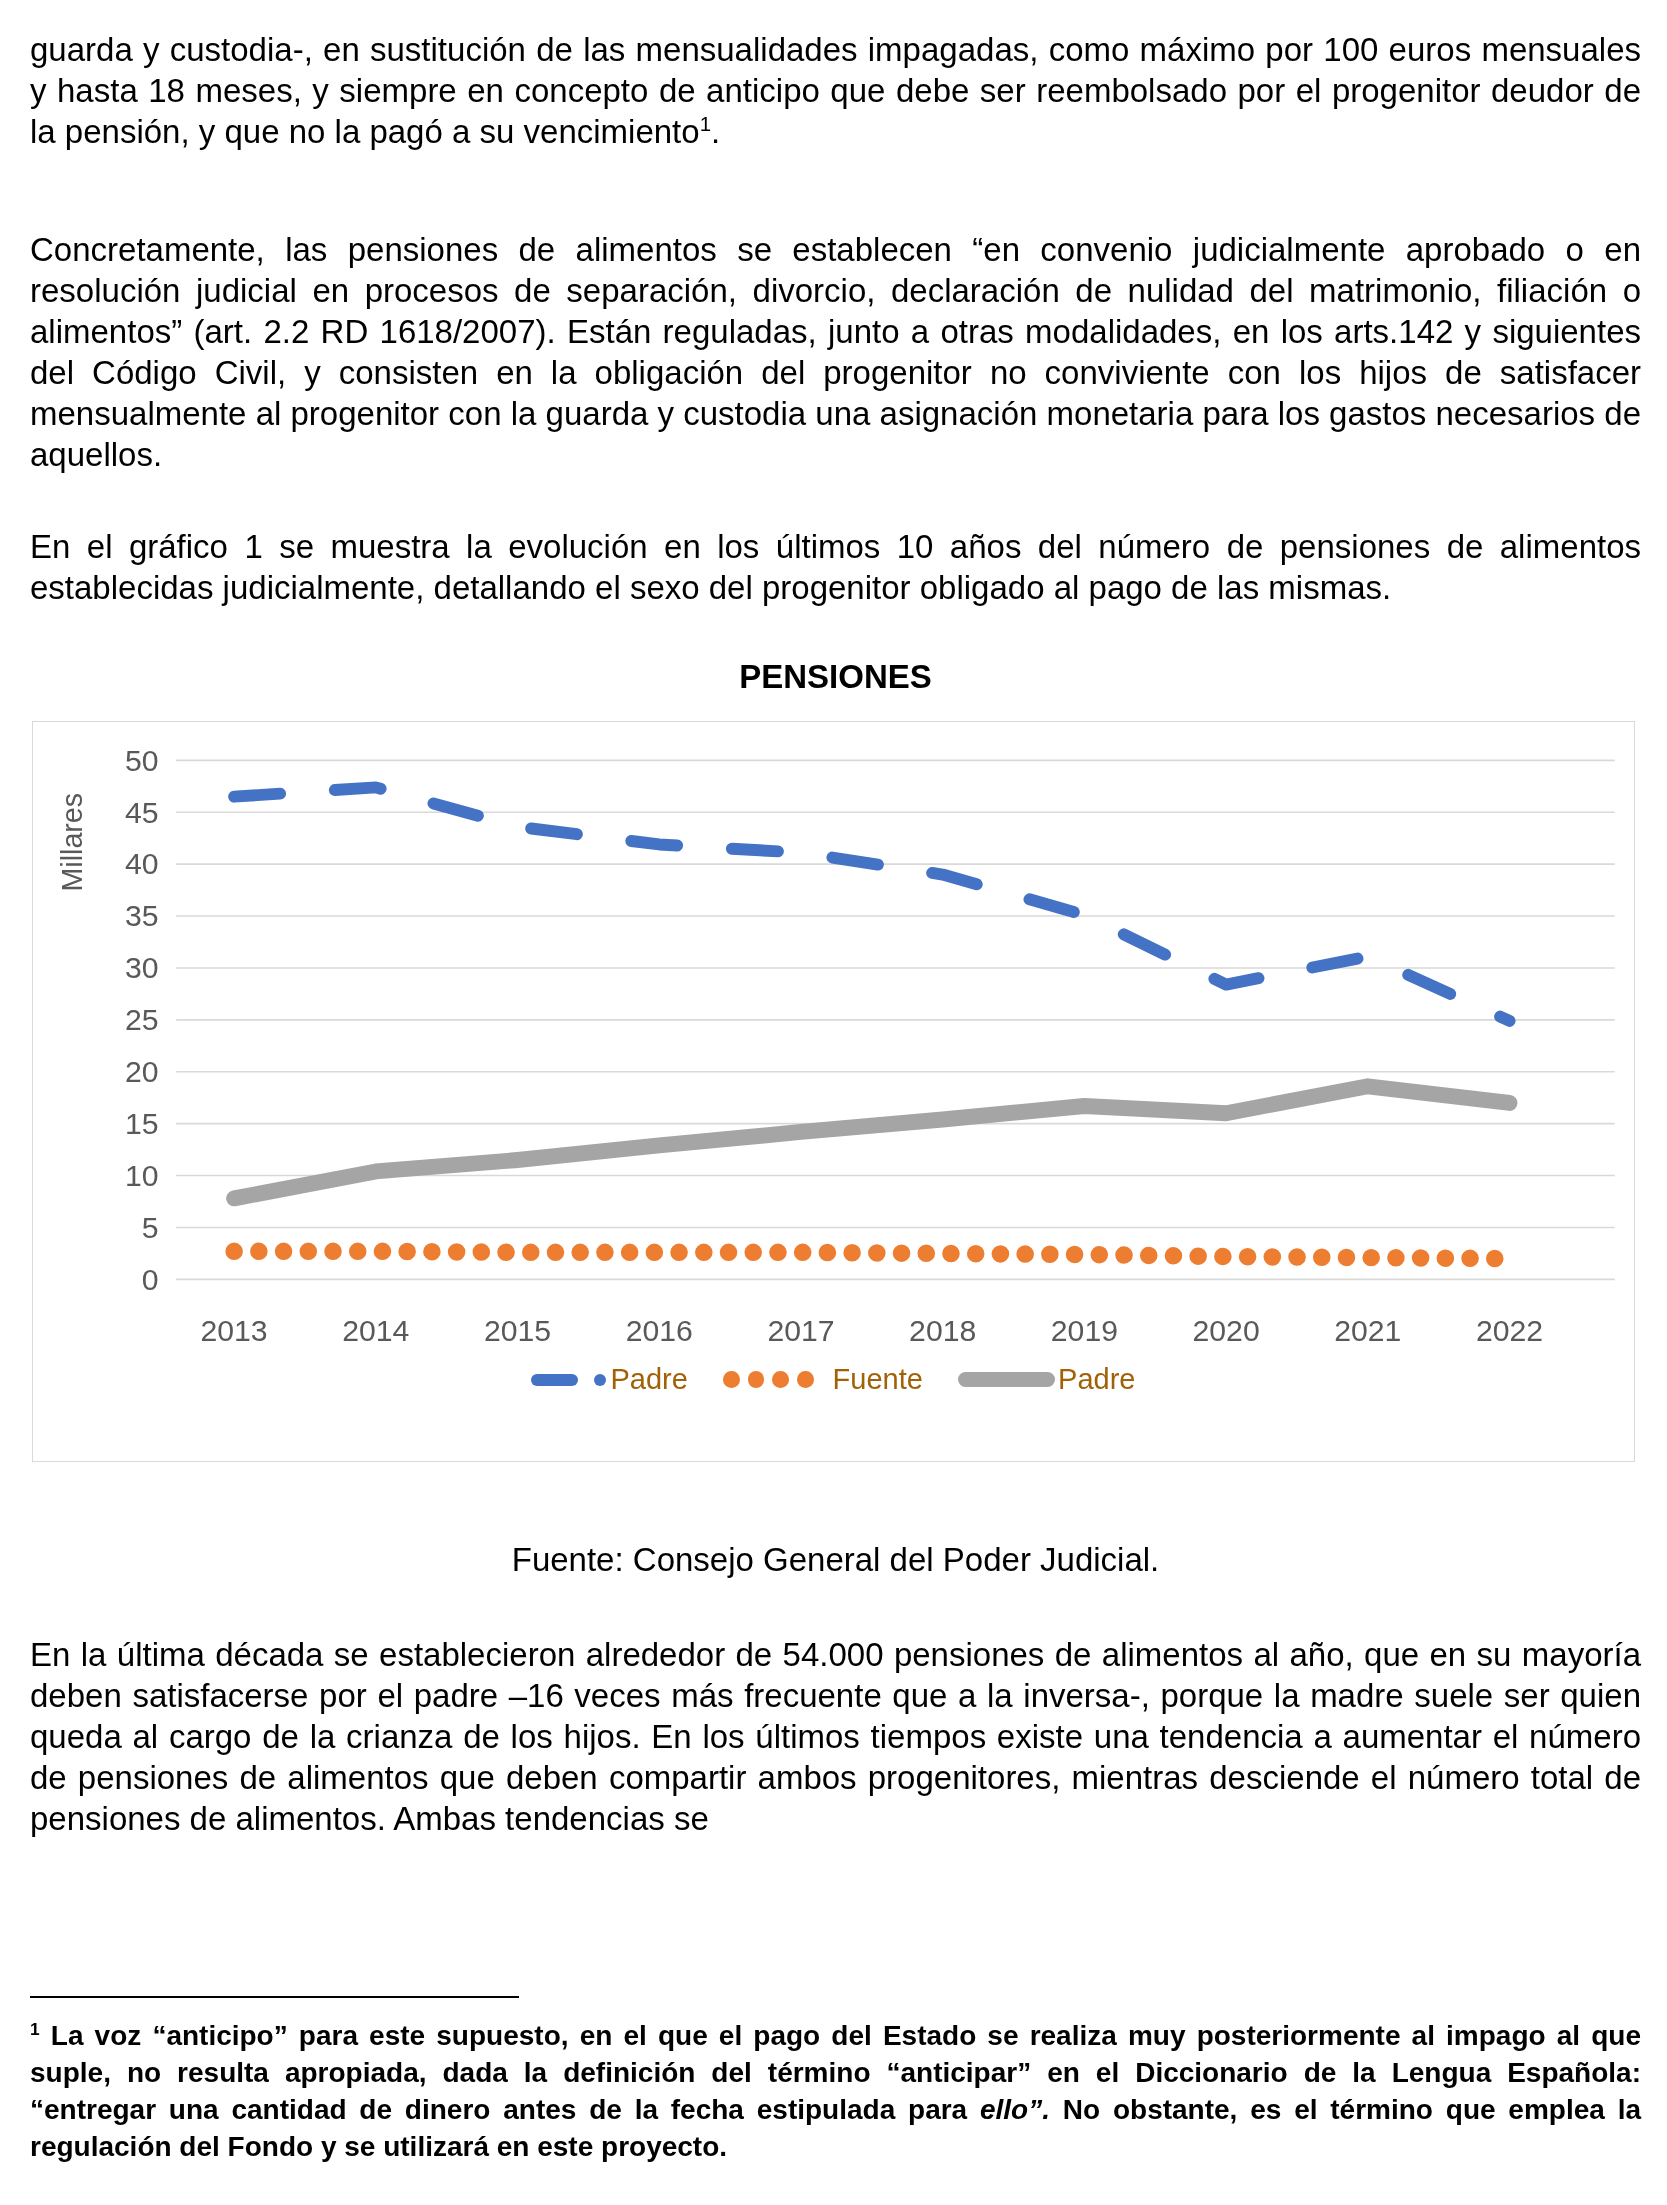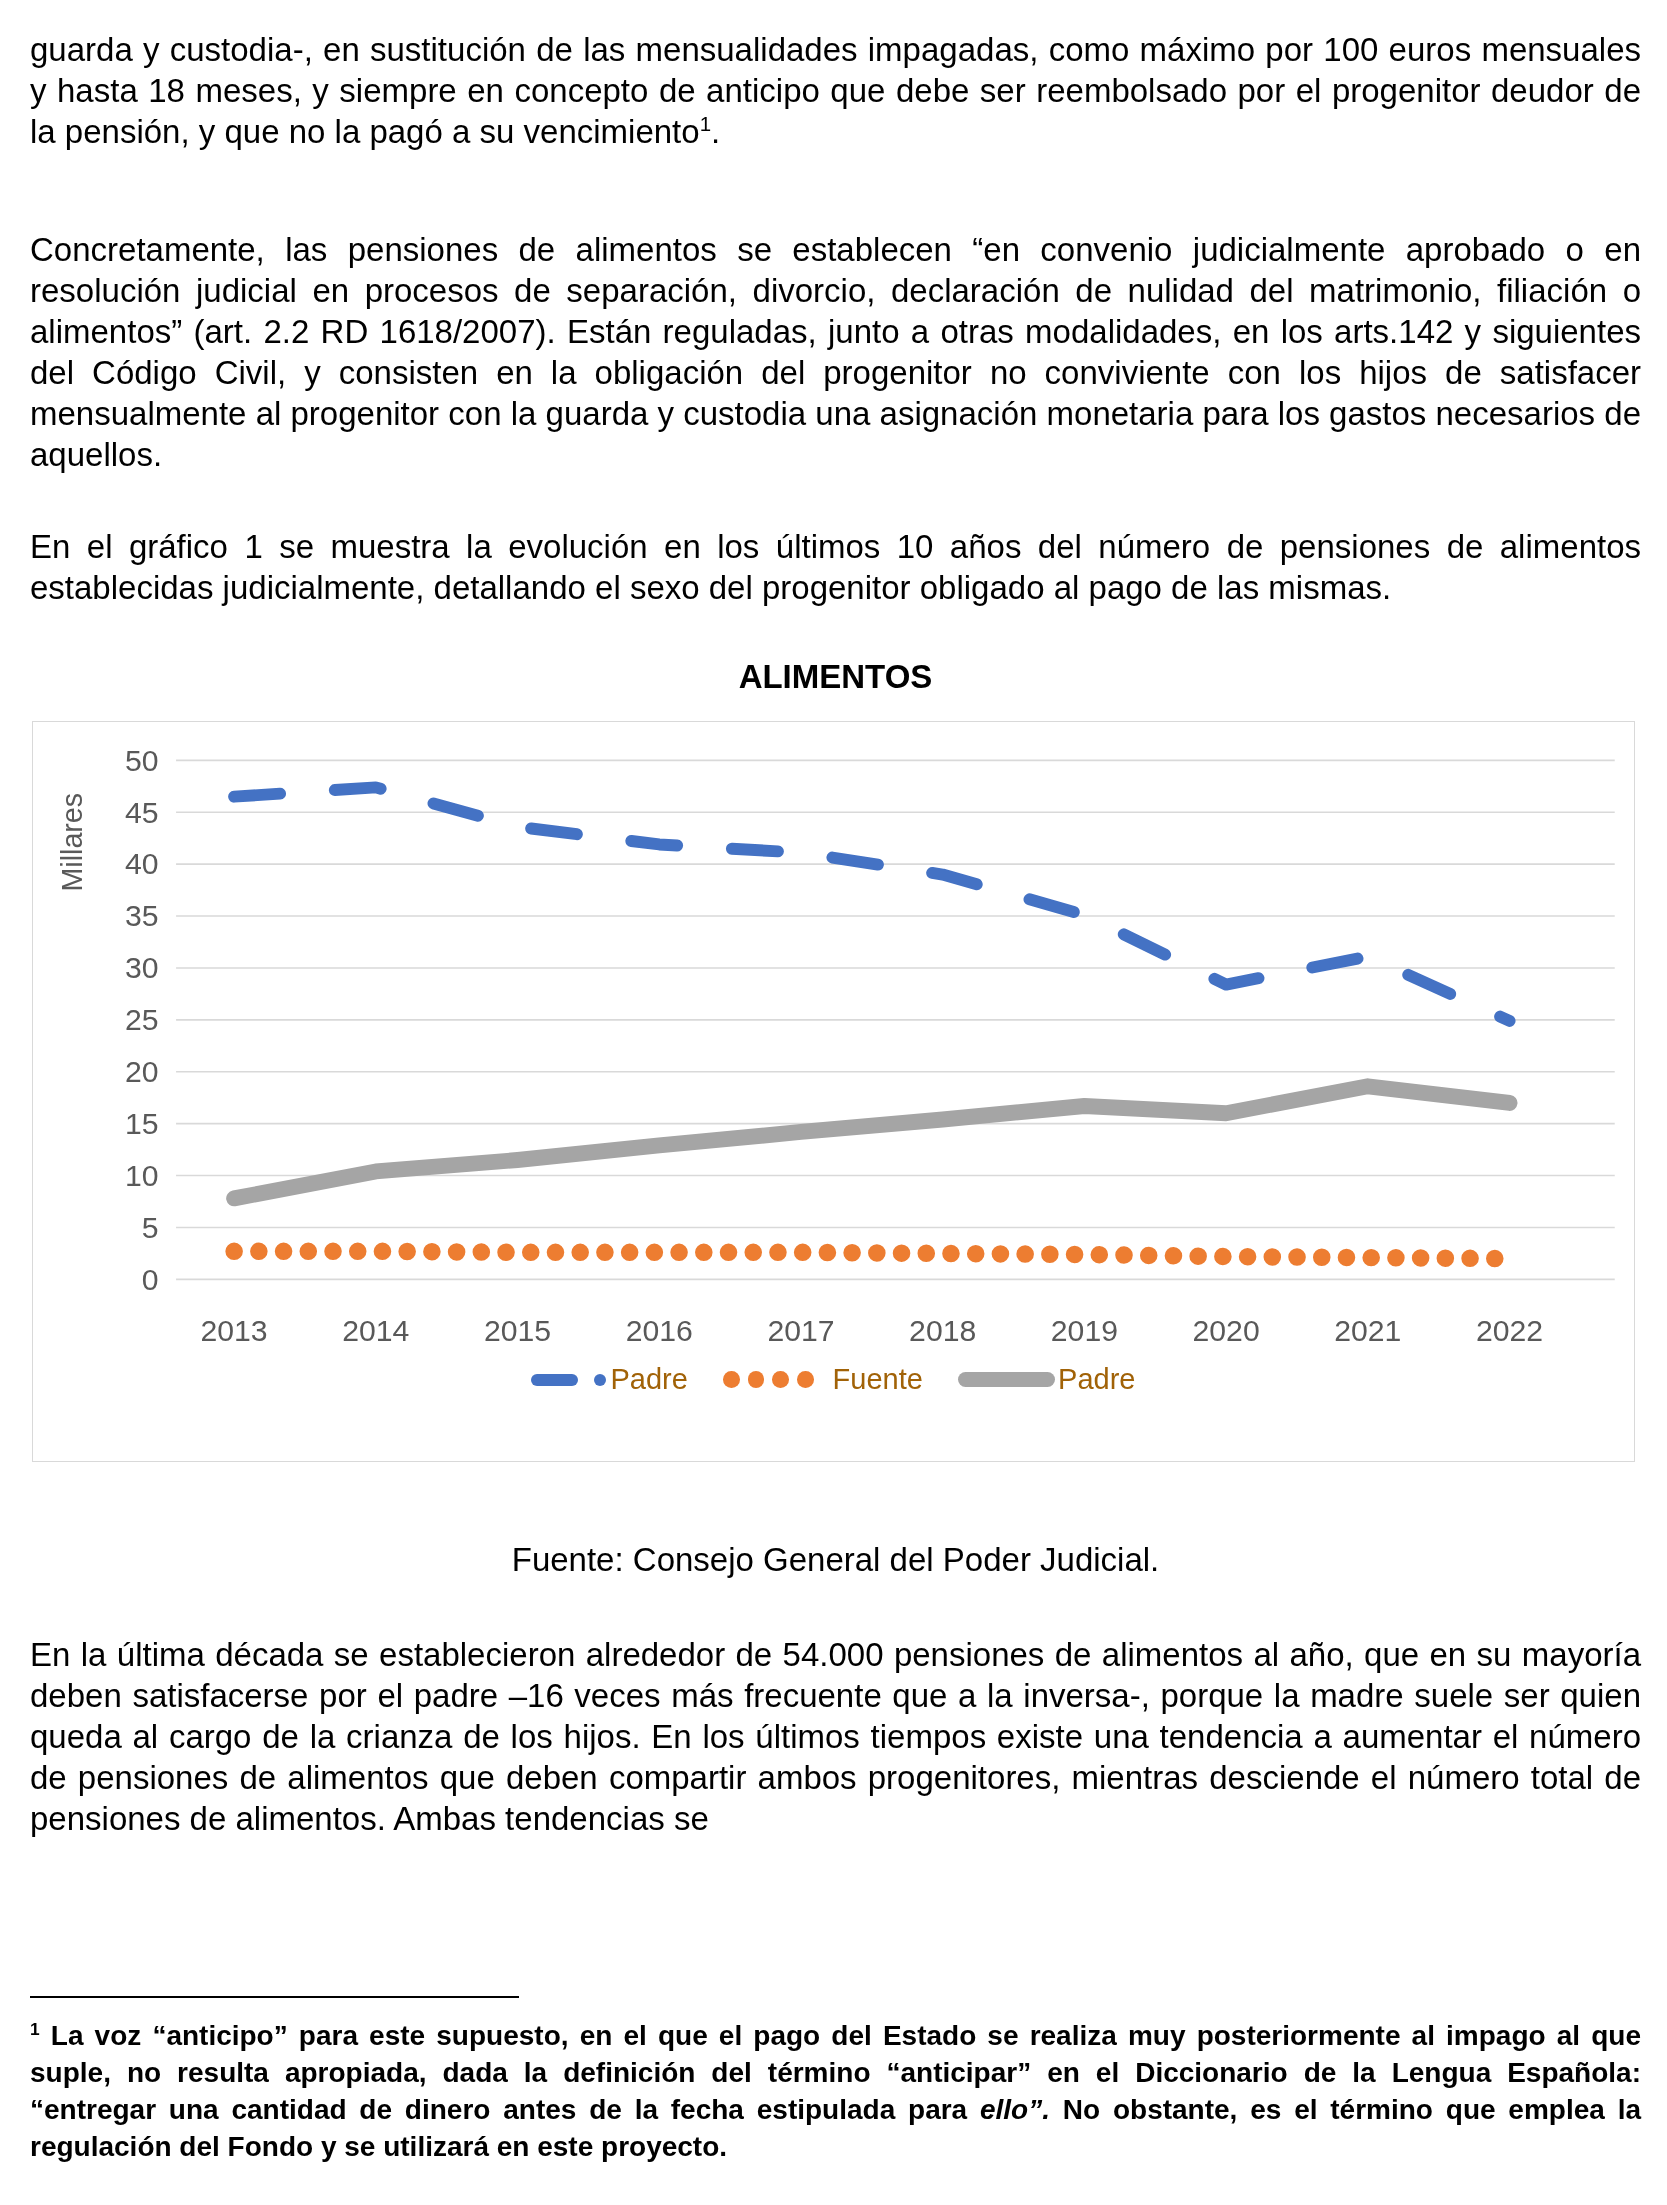--- a/index.html
+++ b/index.html
@@ -65,21 +65,21 @@
 
 <div class="page">
 
   <p class="body p1"><span>guarda y custodia-, en sustitución de las mensualidades impagadas, como máximo por 100 euros mensuales y hasta 18 meses, y siempre en concepto de anticipo que debe ser reembolsado por el progenitor deudor de la pensión, y que no la pagó a su vencimiento</span><sup class="fn">1</sup><span>.</span></p>
 
   <p class="body p2">Concretamente, las pensiones de alimentos se establecen “en convenio judicialmente aprobado o en resolución judicial en procesos de separación, divorcio, declaración de nulidad del matrimonio, filiación o alimentos” (art. 2.2 RD 1618/2007). Están reguladas, junto a otras modalidades, en los arts.142 y siguientes del Código Civil, y consisten en la obligación del progenitor no conviviente con los hijos de satisfacer mensualmente al progenitor con la guarda y custodia una asignación monetaria para los gastos necesarios de aquellos.</p>
 
   <p class="body p3">En el gráfico 1 se muestra la evolución en los últimos 10 años del número de pensiones de alimentos establecidas judicialmente, detallando el sexo del progenitor obligado al pago de las mismas.</p>
 
   <div class="chart-title">
-    <div class="tline">ALIMENTOS</div>
+    <div class="tline">PENSIONES</div>
   </div>
 
   <div class="chart-frame">
     <svg id="chart-svg" width="1600" height="738" viewBox="0 0 2013 928" xmlns="http://www.w3.org/2000/svg">
         <line x1="180" x2="1990" y1="701.0" y2="701.0" stroke="#D9D9D9" stroke-width="2"></line>
         <text x="158" y="714.0" text-anchor="end" fill="#595959" font-size="38">0</text>
         <line x1="180" x2="1990" y1="635.7" y2="635.7" stroke="#D9D9D9" stroke-width="2"></line>
         <text x="158" y="648.7" text-anchor="end" fill="#595959" font-size="38">5</text>
         <line x1="180" x2="1990" y1="570.4" y2="570.4" stroke="#D9D9D9" stroke-width="2"></line>
         <text x="158" y="583.4" text-anchor="end" fill="#595959" font-size="38">10</text>

